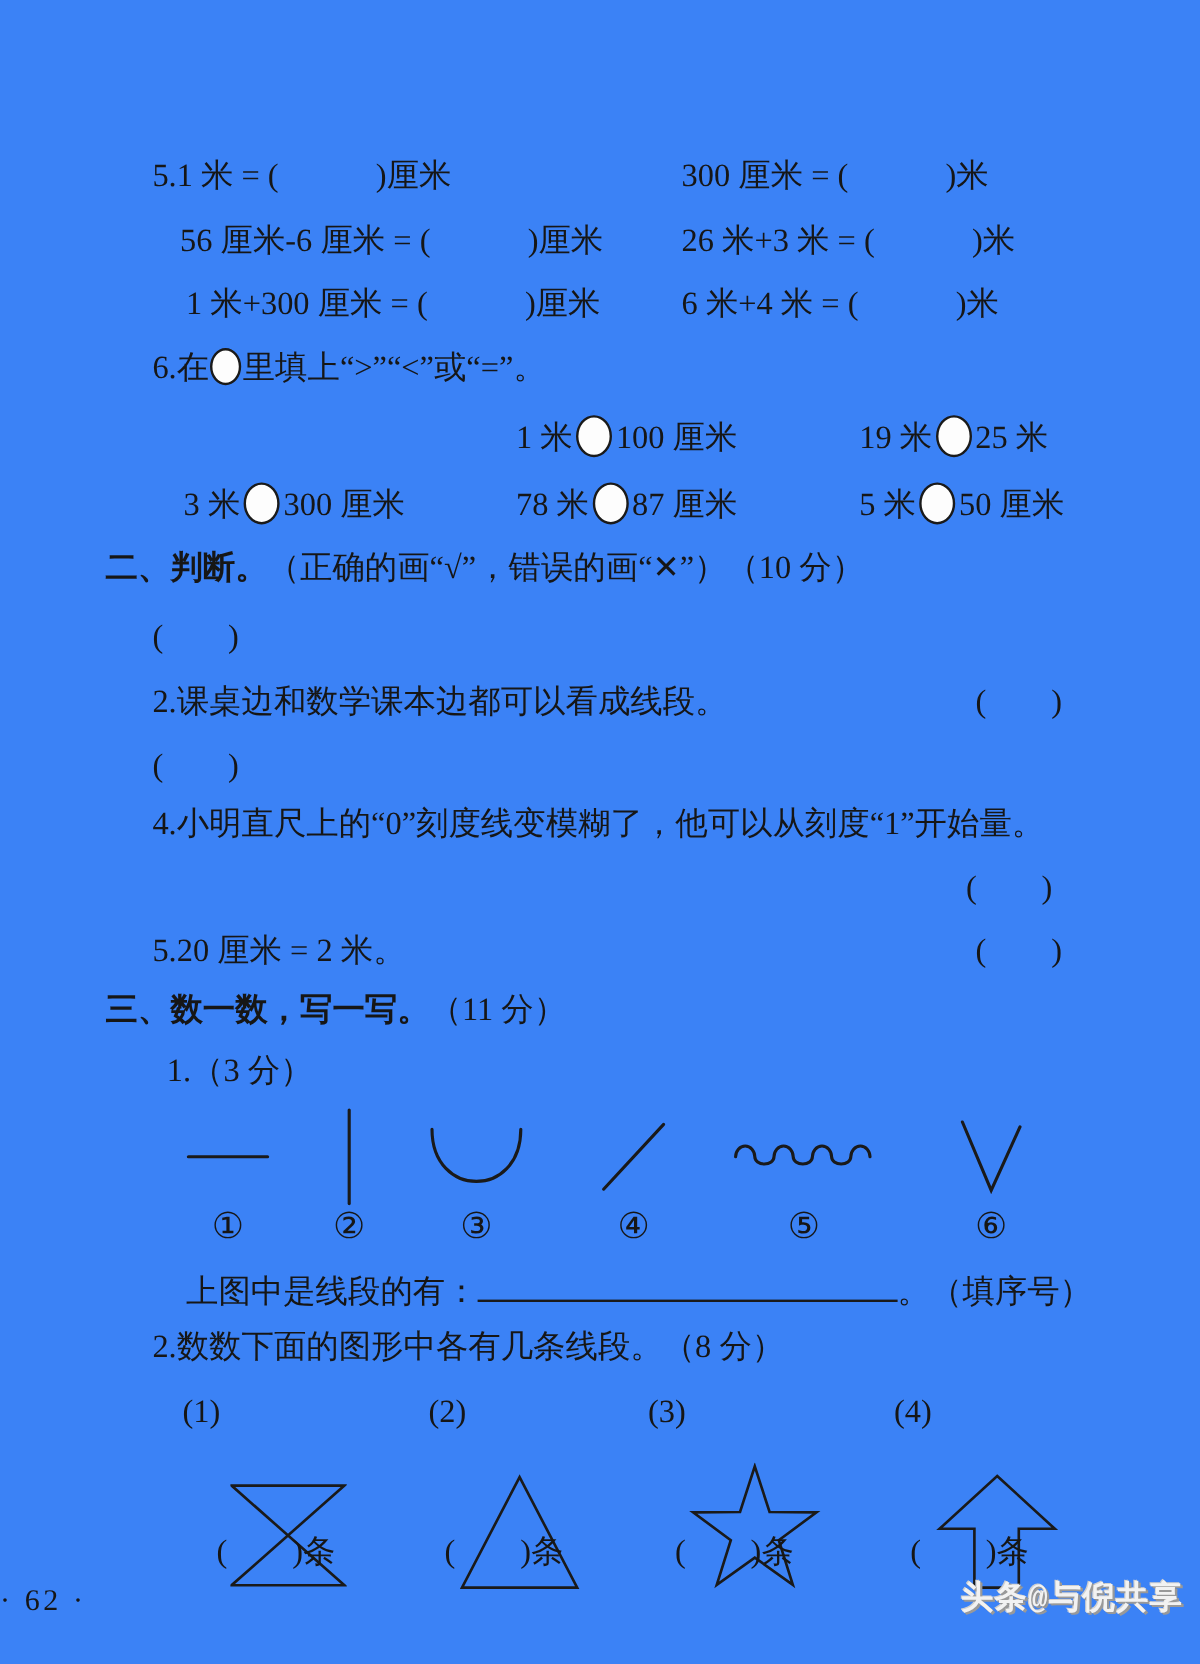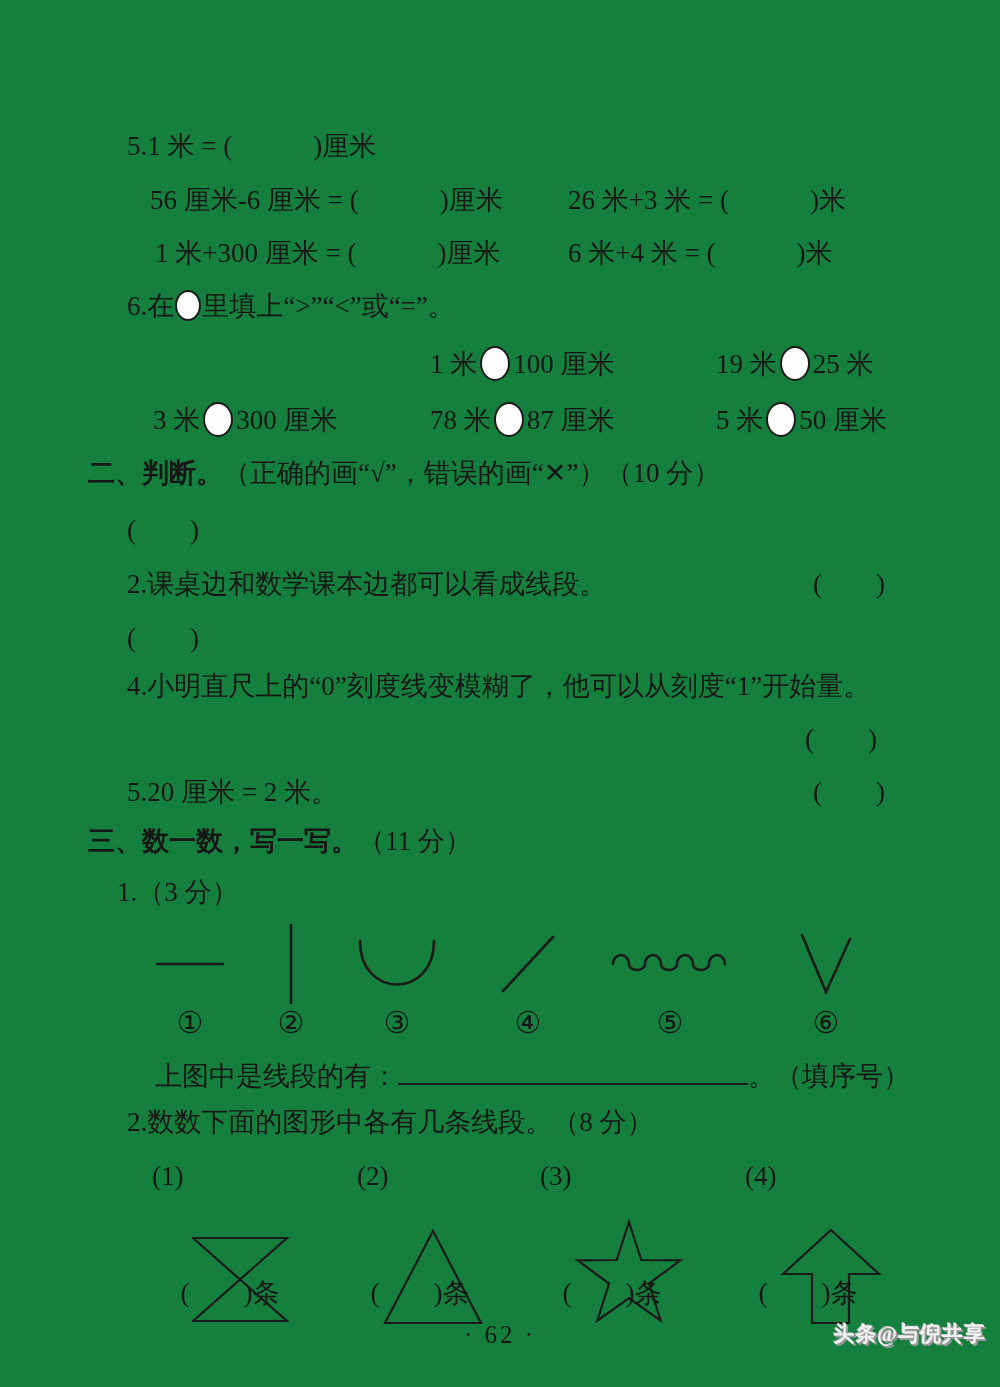--- a/index.html
+++ b/index.html
@@ -1,55 +1,56 @@
 <!DOCTYPE html>
 <html><head>
 <meta charset="utf-8">
 <style>
   html,body{margin:0;padding:0;background:#e8e8e8;}
   .page{
     position:relative;width:1000px;height:1387px;margin:0 auto;
-    background:#15803d;color:#161616;
+    background:#3b82f6;color:#161616;
     font-family:"Liberation Serif","DejaVu Serif",serif;
     font-size:27px;line-height:33px;overflow:hidden;
   }
   .abs{position:absolute;white-space:pre;}
   .bold{font-weight:700;}
   .circle{
     display:inline-block;width:26px;height:31px;border:2px solid #1a1a1a;
     border-radius:50%;vertical-align:-8px;margin:0 3px;background:#fdfdfd;
   }
   .circle.small{width:22px;height:27px;vertical-align:-6px;margin:0 1px;}
   .jrow{position:absolute;left:127px;width:758px;display:flex;justify-content:space-between;white-space:pre;}
   .figblock{position:absolute;top:920px;display:flex;flex-direction:column;align-items:center;}
   .figarea{height:88px;display:flex;align-items:center;justify-content:center;}
   .fignum{font-size:30px;line-height:30px;margin-top:0;}
   .underline-blank{
     display:inline-block;width:350px;height:30px;
     border-bottom:2px solid #1a1a1a;vertical-align:baseline;
   }
   .count{position:absolute;top:1277px;width:130px;text-align:center;white-space:pre;}
-  .pagenum{position:absolute;top:1318px;left:0;width:1000px;text-align:center;font-size:25px;letter-spacing:3px;}
+  .pagenum{position:absolute;top:1318px;left:0;width:1000px;text-align:left;font-size:25px;letter-spacing:3px;}
   .watermark{
     position:absolute;top:1318px;right:14px;
-    font-family:Liberation Serif, serif;
-    font-size:21px;font-weight:700;letter-spacing:1px;
+    font-family:Liberation Mono, monospace;
+    font-size:27px;font-weight:700;letter-spacing:1px;
     color:#f2f2f2;
     text-shadow:2px 2px 0 #999, 1px 1px 0 #8d8d8d, -1px -1px 0 #cfcfcf;
   }
   svg{display:block;}
   svg .stroke{fill:none;stroke:#1a1a1a;stroke-width:2.6;stroke-linecap:round;}
   svg .stroke2{fill:none;stroke:#1a1a1a;stroke-width:2.2;stroke-linejoin:miter;}
 </style>
 </head>
 <body>
 
 <div class="page">
 
   <span class="abs" style="left:127px;top:130px">5.1 米 = (　　　)厘米</span>
+  <span class="abs" style="left:568px;top:130px">300 厘米 = (　　　)米</span>
   <span class="abs" style="left:150px;top:184px">56 厘米-6 厘米 = (　　　)厘米</span>
   <span class="abs" style="left:568px;top:184px">26 米+3 米 = (　　　)米</span>
   <span class="abs" style="left:155px;top:237px">1 米+300 厘米 = (　　　)厘米</span>
   <span class="abs" style="left:568px;top:237px">6 米+4 米 = (　　　)米</span>
 
   <span class="abs" style="left:127px;top:290px"><span>6.在</span><span class="circle small"></span><span>里填上“&gt;”“&lt;”或“=”。</span></span>
 
   <span class="abs" style="left:430px;top:346px"><span>1 米</span><span class="circle"></span><span>100 厘米</span></span>
   <span class="abs" style="left:716px;top:346px"><span>19 米</span><span class="circle"></span><span>25 米</span></span>
   <span class="abs" style="left:153px;top:402px"><span>3 米</span><span class="circle"></span><span>300 厘米</span></span>
@@ -59,21 +60,21 @@
   <span class="abs" style="left:88px;top:457px"><span class="bold">二、判断。</span><span>（正确的画“√”，错误的画“✕”）（10 分）</span></span>
 
   <div class="jrow" style="top:514px"><span>(　　)</span></div>
   <div class="jrow" style="top:568px"><span>2.课桌边和数学课本边都可以看成线段。</span><span>(　　)</span></div>
   <div class="jrow" style="top:622px"><span>(　　)</span></div>
   <span class="abs" style="left:127px;top:670px">4.小明直尺上的“0”刻度线变模糊了，他可以从刻度“1”开始量。</span>
   <span class="abs" style="left:805px;top:723px">(　　)</span>
   <div class="jrow" style="top:776px"><span>5.20 厘米 = 2 米。</span><span>(　　)</span></div>
 
   <span class="abs" style="left:88px;top:825px"><span class="bold">三、数一数，写一写。</span><span>（11 分）</span></span>
-  <span class="abs" style="left:117px;top:876px">1.（3 分）</span>
+  <span class="abs" style="left:139px;top:876px">1.（3 分）</span>
 
   <div class="figblock" style="left:140px;width:100px">
     <div class="figarea">
       <svg width="70" height="8" viewBox="0 0 70 8">
           <line class="stroke" x1="2" y1="4" x2="68" y2="4"></line>
         </svg>
     </div>
     <span class="fignum">①</span>
   </div>
   <div class="figblock" style="left:241px;width:100px">

